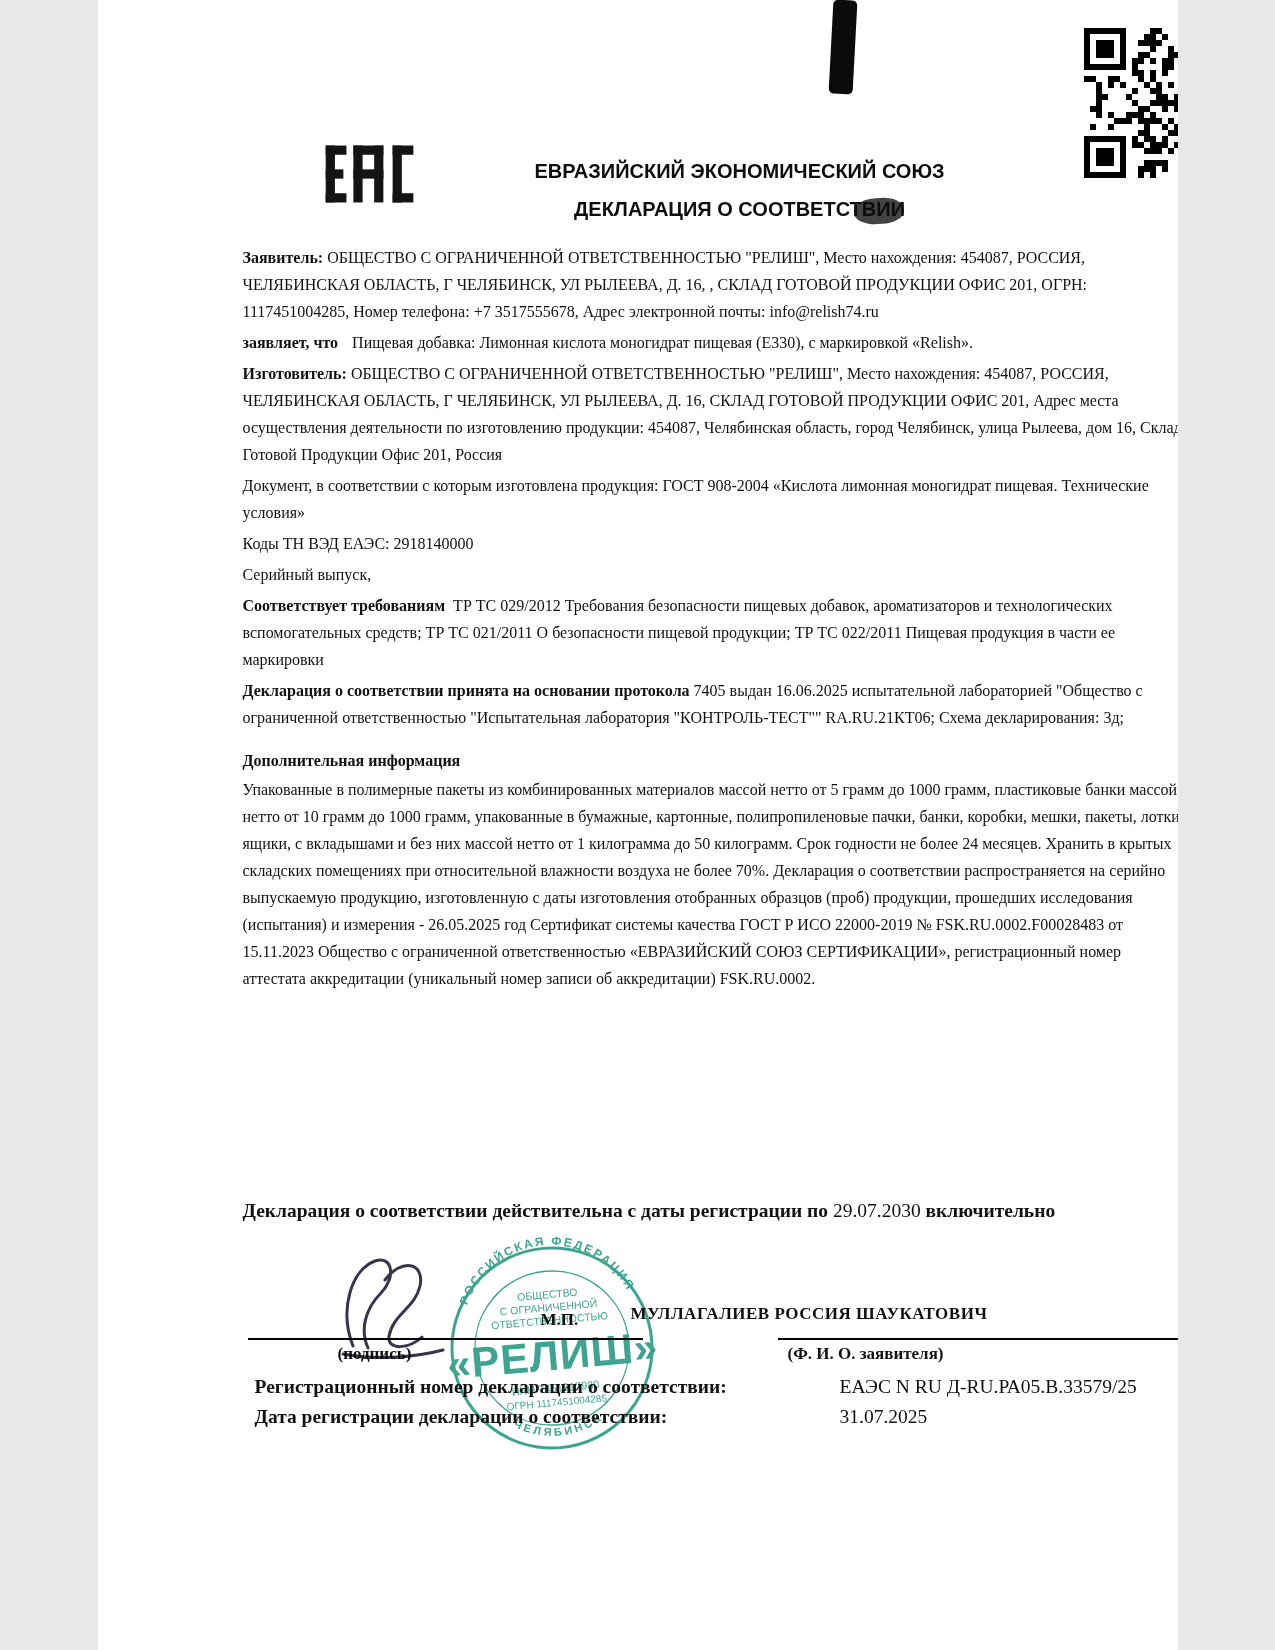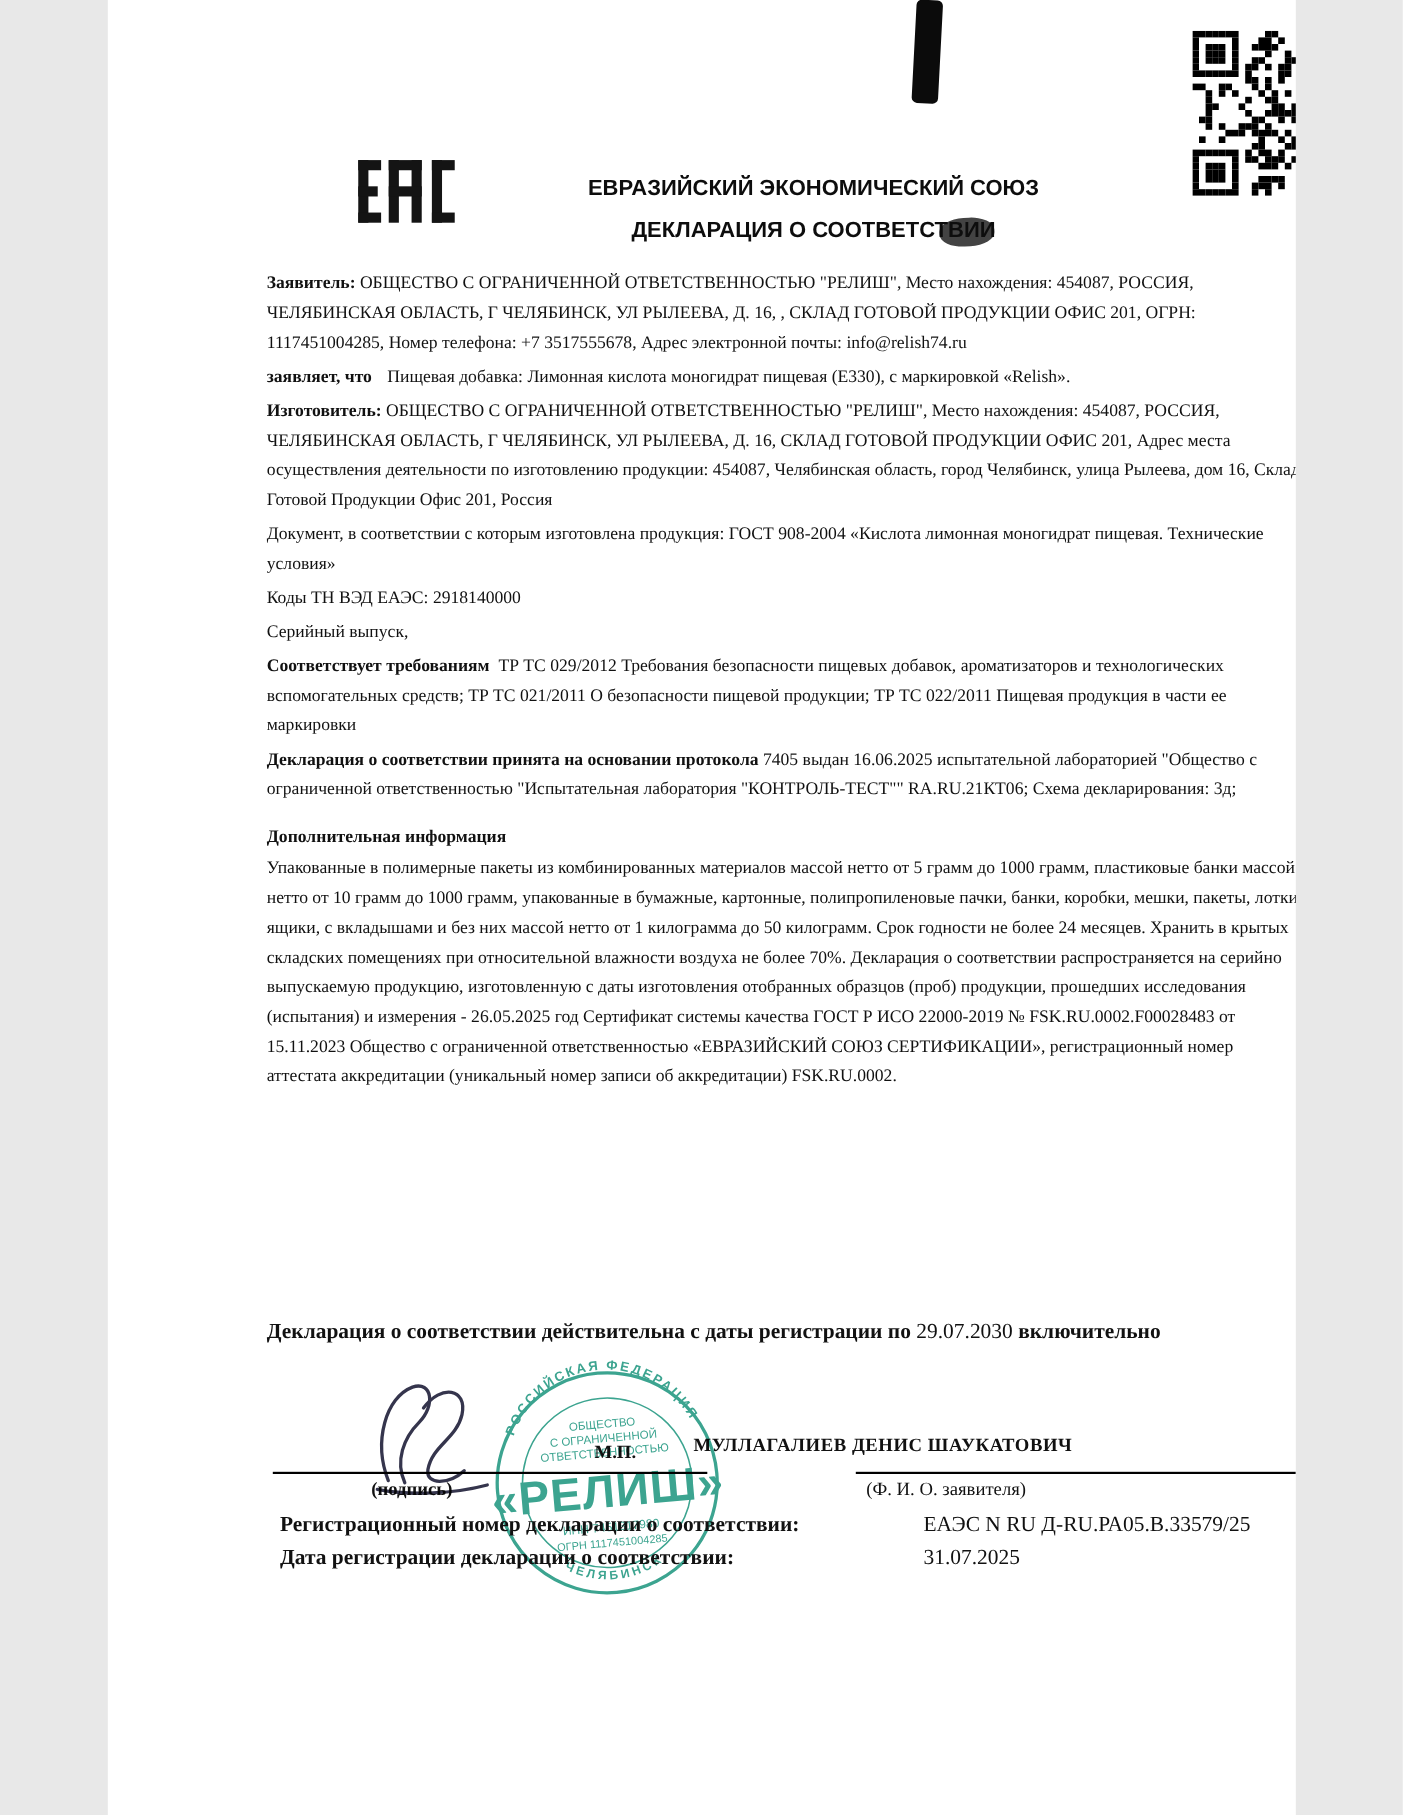--- a/index.html
+++ b/index.html
@@ -25,21 +25,21 @@
   .add-head { font-weight:bold; margin-top:16px; margin-bottom:2px; }
   .validity { position:absolute; left:145px; top:1164px; width:980px; font-size:19.5px; font-weight:bold;margin-top:36px; }
   .validity .date { font-weight:normal; }
   
   .sig-area { position:absolute; left:145px; top:1270px; width:942px; height:130px; font-size:17px; }
   .mp { position:absolute; left:298px; top:40px; font-weight:bold; }
   .sig-name { position:absolute; left:388px; top:34px; font-weight:bold; letter-spacing:.5px; }
   .line-left  { position:absolute; left:5px;   top:68px; width:395px; border-top:2px solid #000; }
   .line-right { position:absolute; left:535px; top:68px; width:400px; border-top:2px solid #000; }
   .cap-sign { position:absolute; left:95px;  top:74px; font-weight:bold; }
-  .cap-fio  { position:absolute; left:545px; top:74px; font-weight:normal; }
+  .cap-fio  { position:absolute; left:545px; top:74px; font-weight:bold; }
   
   .reg-rows { position:absolute; left:145px; top:1376px; width:1000px; font-size:19.5px; }
   .reg-row { display:flex; margin-bottom:8px; }
   .reg-row .lbl { width:585px;margin-left:12px; }
   .reg-row .val { font-weight:normal; }
   
   .stamp { position:absolute; left:338px; top:1232px; mix-blend-mode:multiply; opacity:.92; transform:rotate(-5deg); }
   .handwriting { position:absolute; left:225px; top:1248px; mix-blend-mode:multiply; }
   .stamp text { font-family:"Liberation Sans", sans-serif; }
 </style>
@@ -376,21 +376,21 @@
   </div>
 
   <div class="validity">
     <span>Декларация о соответствии действительна с даты регистрации по</span>
     <span class="date">29.07.2030</span>
     <span>включительно</span>
   </div>
 
   <div class="sig-area">
     <div class="mp">М.П.</div>
-    <div class="sig-name">МУЛЛАГАЛИЕВ ДЕНИС ШАУКАТОВИЧ</div>
+    <div class="sig-name">МУЛЛАГАЛИЕВ РОССИЯ ШАУКАТОВИЧ</div>
     <div class="line-left"></div>
     <div class="line-right"></div>
     <div class="cap-sign">(подпись)</div>
     <div class="cap-fio">(Ф. И. О. заявителя)</div>
   </div>
 
   <svg class="handwriting" width="135" height="115" viewBox="0 0 135 115">
     <g fill="none" stroke="#20203a" stroke-width="3" stroke-linecap="round" opacity="0.9">
       <path d="M 30 98 C 16 62, 28 22, 52 13 C 70 7, 73 30, 58 45 C 44 59, 36 80, 45 100"></path>
       <path d="M 62 32 C 78 10, 102 14, 97 38 C 92 60, 70 66, 66 88 C 64 103, 86 101, 99 89"></path>

